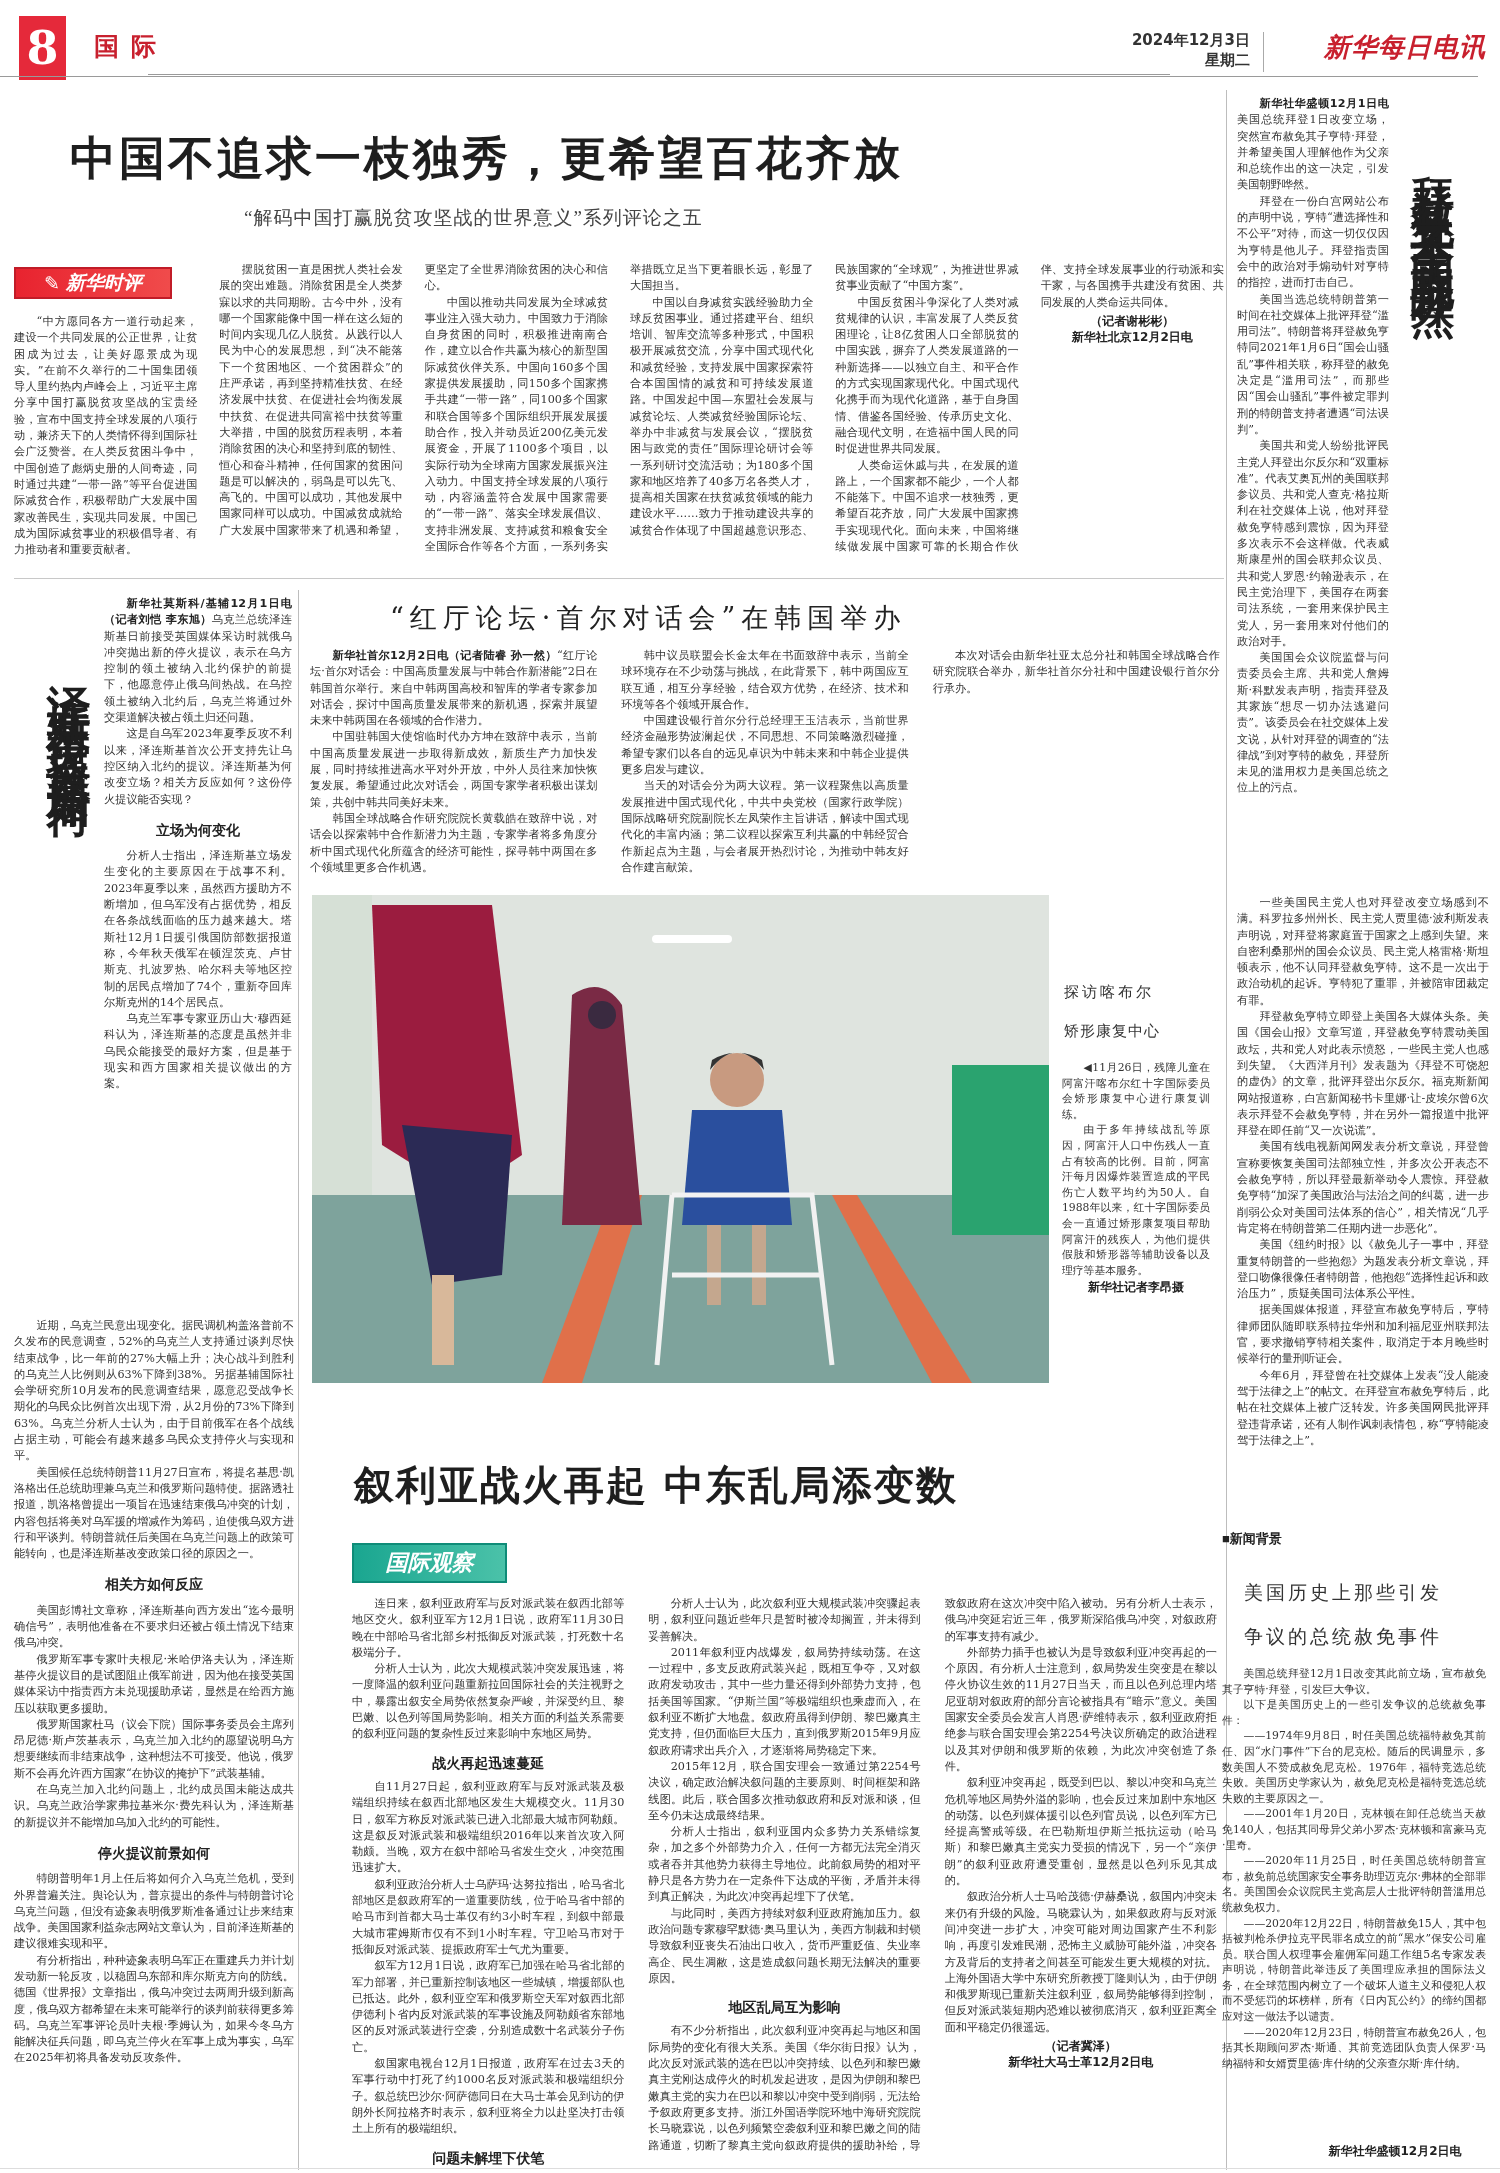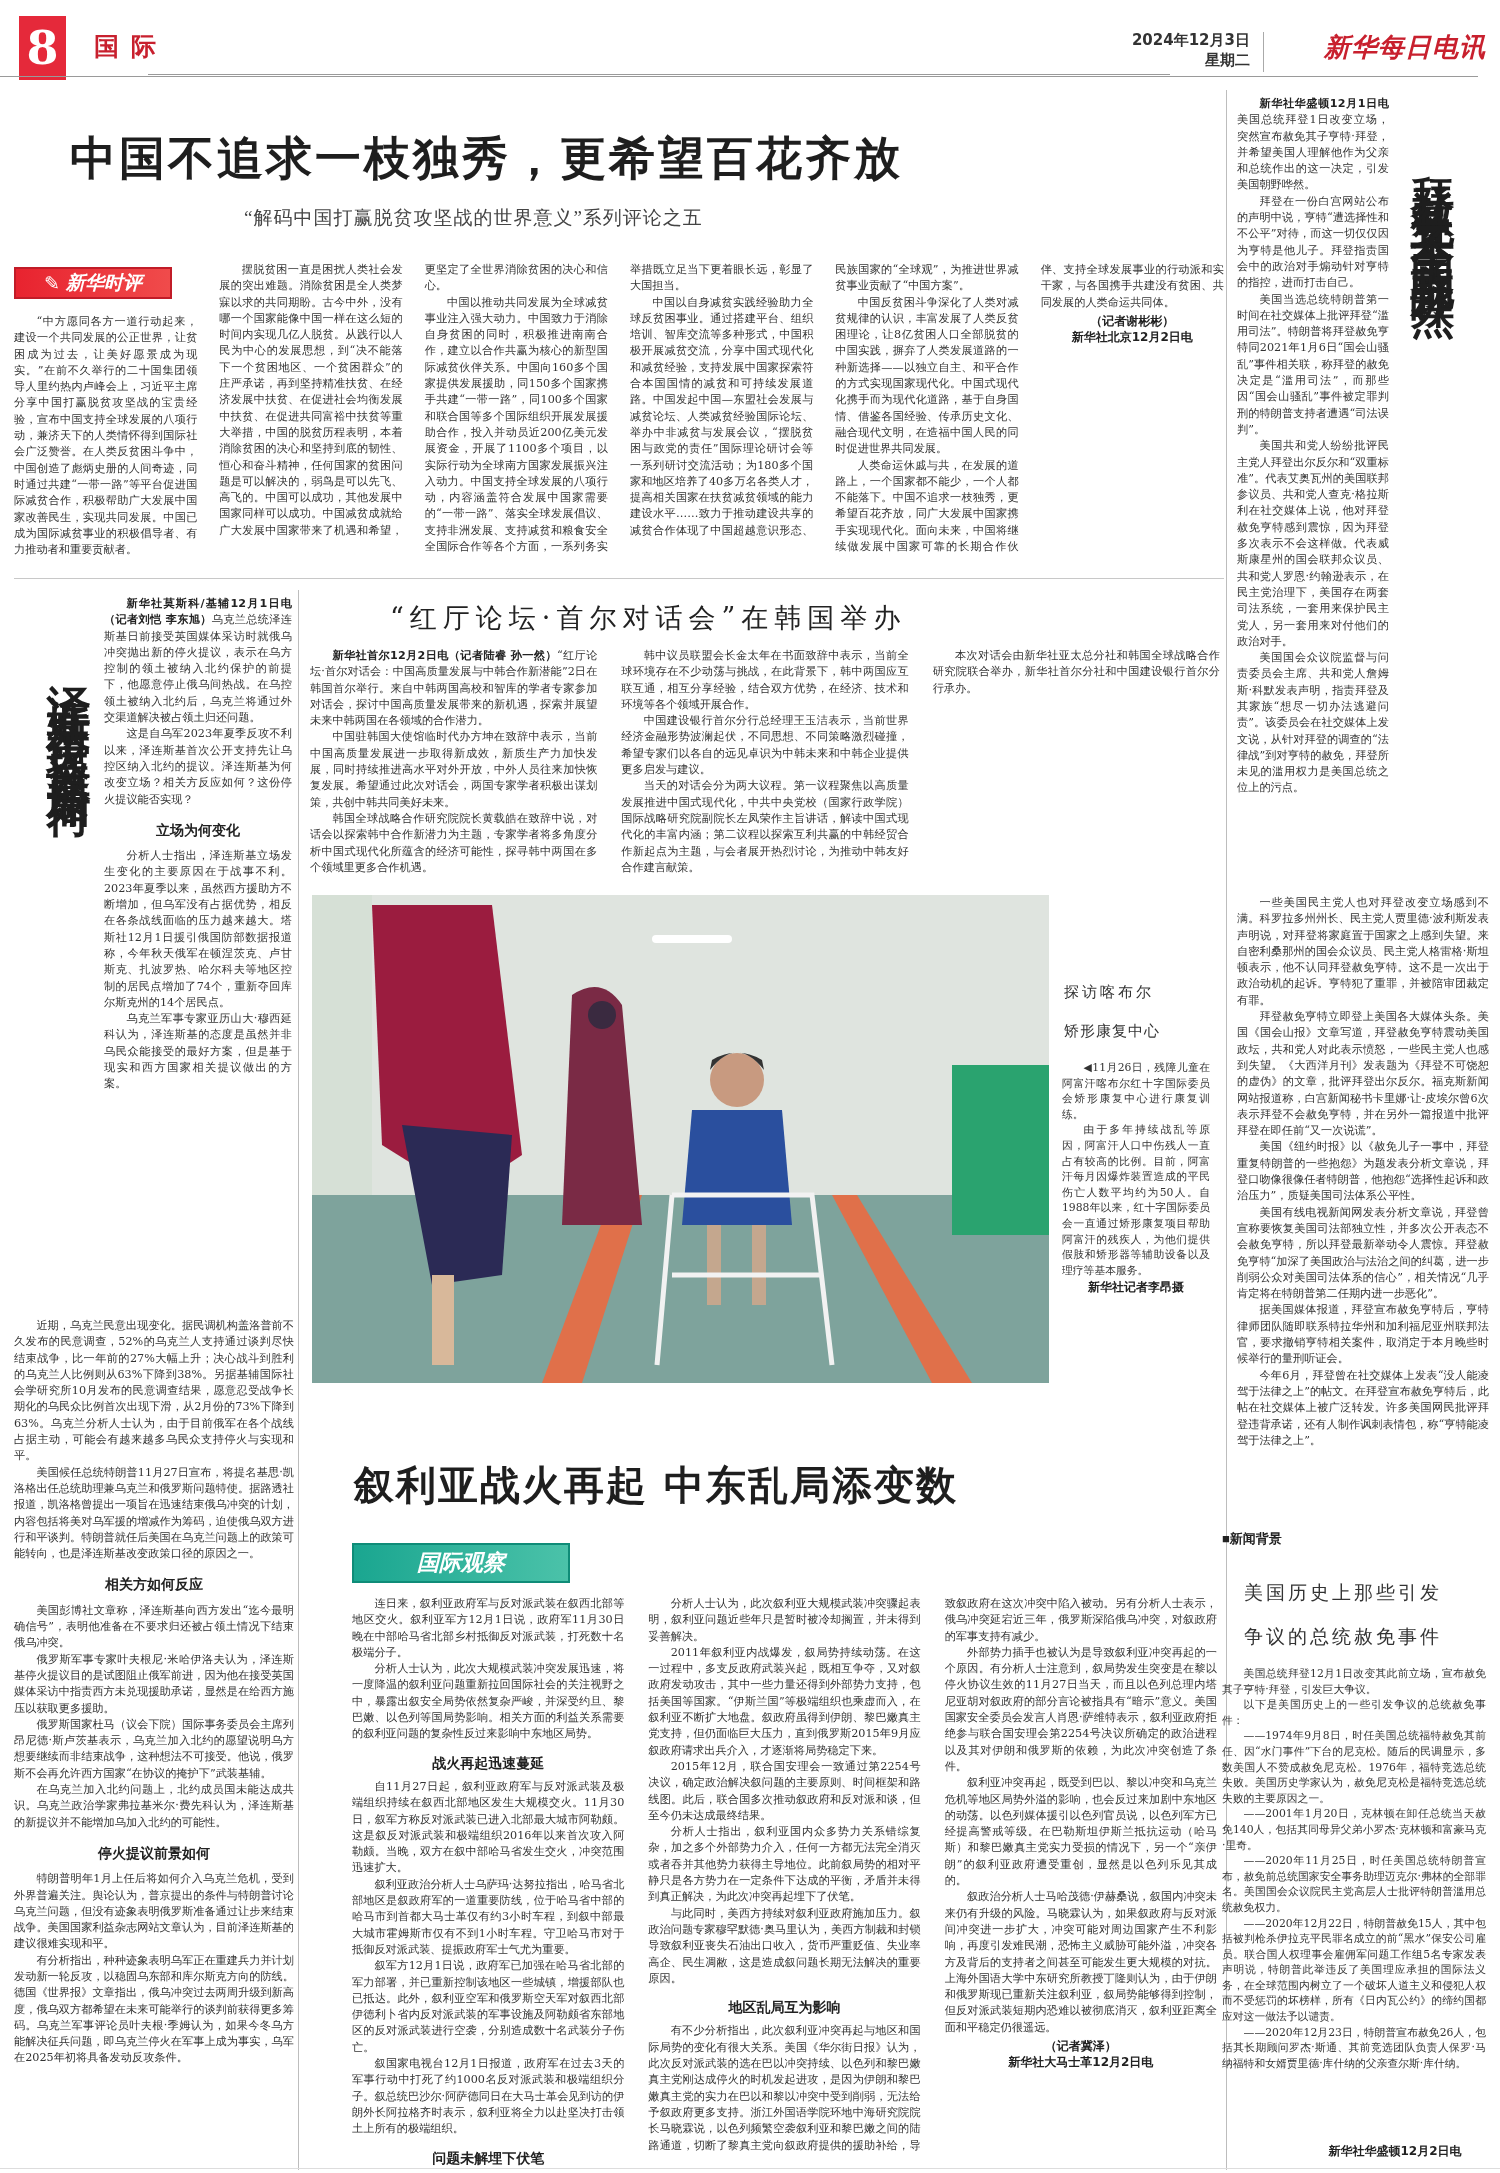--- a/index.html
+++ b/index.html
@@ -67,22 +67,22 @@
 <div class="abs txt" style="left:1237px;top:96px;width:152px;">
   <p style="text-indent:2em;"><span class="lead">新华社华盛顿12月1日电</span><span>美国总统拜登1日改变立场，突然宣布赦免其子亨特·拜登，并希望美国人理解他作为父亲和总统作出的这一决定，引发美国朝野哗然。</span></p>
   <p>拜登在一份白宫网站公布的声明中说，亨特“遭选择性和不公平”对待，而这一切仅仅因为亨特是他儿子。拜登指责国会中的政治对手煽动针对亨特的指控，进而打击自己。</p>
   <p>美国当选总统特朗普第一时间在社交媒体上批评拜登“滥用司法”。特朗普将拜登赦免亨特同2021年1月6日“国会山骚乱”事件相关联，称拜登的赦免决定是“滥用司法”，而那些因“国会山骚乱”事件被定罪判刑的特朗普支持者遭遇“司法误判”。</p>
   <p>美国共和党人纷纷批评民主党人拜登出尔反尔和“双重标准”。代表艾奥瓦州的美国联邦参议员、共和党人查克·格拉斯利在社交媒体上说，他对拜登赦免亨特感到震惊，因为拜登多次表示不会这样做。代表威斯康星州的国会联邦众议员、共和党人罗恩·约翰逊表示，在民主党治理下，美国存在两套司法系统，一套用来保护民主党人，另一套用来对付他们的政治对手。</p>
   <p>美国国会众议院监督与问责委员会主席、共和党人詹姆斯·科默发表声明，指责拜登及其家族“想尽一切办法逃避问责”。该委员会在社交媒体上发文说，从针对拜登的调查的“法律战”到对亨特的赦免，拜登所未见的滥用权力是美国总统之位上的污点。</p>
 </div>
 <div class="abs txt" style="left:1237px;top:895px;width:252px;height:590px;overflow:hidden;">
   <p>一些美国民主党人也对拜登改变立场感到不满。科罗拉多州州长、民主党人贾里德·波利斯发表声明说，对拜登将家庭置于国家之上感到失望。来自密利桑那州的国会众议员、民主党人格雷格·斯坦顿表示，他不认同拜登赦免亨特。这不是一次出于政治动机的起诉。亨特犯了重罪，并被陪审团裁定有罪。</p>
   <p>拜登赦免亨特立即登上美国各大媒体头条。美国《国会山报》文章写道，拜登赦免亨特震动美国政坛，共和党人对此表示愤怒，一些民主党人也感到失望。《大西洋月刊》发表题为《拜登不可饶恕的虚伪》的文章，批评拜登出尔反尔。福克斯新闻网站报道称，白宫新闻秘书卡里娜·让-皮埃尔曾6次表示拜登不会赦免亨特，并在另外一篇报道中批评拜登在即任前“又一次说谎”。</p>
+  <p>美国有线电视新闻网发表分析文章说，拜登曾宣称要恢复美国司法部独立性，并多次公开表态不会赦免亨特，所以拜登最新举动令人震惊。拜登赦免亨特“加深了美国政治与法治之间的纠葛，进一步削弱公众对美国司法体系的信心”，相关情况“几乎肯定将在特朗普第二任期内进一步恶化”。</p>
   <p>美国《纽约时报》以《赦免儿子一事中，拜登重复特朗普的一些抱怨》为题发表分析文章说，拜登口吻像很像任者特朗普，他抱怨“选择性起诉和政治压力”，质疑美国司法体系公平性。</p>
-  <p>美国有线电视新闻网发表分析文章说，拜登曾宣称要恢复美国司法部独立性，并多次公开表态不会赦免亨特，所以拜登最新举动令人震惊。拜登赦免亨特“加深了美国政治与法治之间的纠葛，进一步削弱公众对美国司法体系的信心”，相关情况“几乎肯定将在特朗普第二任期内进一步恶化”。</p>
   <p>据美国媒体报道，拜登宣布赦免亨特后，亨特律师团队随即联系特拉华州和加利福尼亚州联邦法官，要求撤销亨特相关案件，取消定于本月晚些时候举行的量刑听证会。</p>
   <p>今年6月，拜登曾在社交媒体上发表“没人能凌驾于法律之上”的帖文。在拜登宣布赦免亨特后，此帖在社交媒体上被广泛转发。许多美国网民批评拜登违背承诺，还有人制作讽刺表情包，称“亨特能凌驾于法律之上”。</p>
 </div>
 
 <div class="abs vtitle" style="left:40px;top:650px;font-size:44px;height:720px;">泽连斯基停火提议前景如何</div>
 <div class="abs txt" style="left:104px;top:596px;width:188px;height:790px;overflow:hidden;">
   <p><span class="lead">新华社莫斯科/基辅12月1日电（记者刘恺 李东旭）</span><span>乌克兰总统泽连斯基日前接受英国媒体采访时就俄乌冲突抛出新的停火提议，表示在乌方控制的领土被纳入北约保护的前提下，他愿意停止俄乌间热战。在乌控领土被纳入北约后，乌克兰将通过外交渠道解决被占领土归还问题。</span></p>
   <p>这是自乌军2023年夏季反攻不利以来，泽连斯基首次公开支持先让乌控区纳入北约的提议。泽连斯基为何改变立场？相关方反应如何？这份停火提议能否实现？</p>
   <div class="subhead" style="margin:14px 0 10px;">立场为何变化</div>
   <p>分析人士指出，泽连斯基立场发生变化的主要原因在于战事不利。2023年夏季以来，虽然西方援助方不断增加，但乌军没有占据优势，相反在各条战线面临的压力越来越大。塔斯社12月1日援引俄国防部数据报道称，今年秋天俄军在顿涅茨克、卢甘斯克、扎波罗热、哈尔科夫等地区控制的居民点增加了74个，重新夺回库尔斯克州的14个居民点。</p>
@@ -137,21 +137,21 @@
 </div>
 <div class="abs" style="left:1064px;top:983px;font-size:15px;font-family:'DejaVu Sans',sans-serif;letter-spacing:3px;color:#333;">探访喀布尔</div>
 <div class="abs" style="left:1064px;top:1022px;font-size:15px;font-family:'DejaVu Sans',sans-serif;letter-spacing:1px;color:#333;">矫形康复中心</div>
 <div class="abs txt" style="left:1062px;top:1060px;width:148px;font-size:10.8px;line-height:15.6px;">
   <p>◀11月26日，残障儿童在阿富汗喀布尔红十字国际委员会矫形康复中心进行康复训练。</p>
   <p>由于多年持续战乱等原因，阿富汗人口中伤残人一直占有较高的比例。目前，阿富汗每月因爆炸装置造成的平民伤亡人数平均约为50人。自1988年以来，红十字国际委员会一直通过矫形康复项目帮助阿富汗的残疾人，为他们提供假肢和矫形器等辅助设备以及理疗等基本服务。</p>
   <div class="byline" style="margin-top:2px;">新华社记者李昂摄</div>
 </div>
 
 <div class="abs h1" style="left:354px;top:1458px;font-size:40px;letter-spacing:2px;">叙利亚战火再起 中东乱局添变数</div>
-<div class="abs badge-teal" style="left:352px;top:1543px;width:218px;height:40px;font-size:22px;font-family:Liberation Serif, serif;">
+<div class="abs badge-teal" style="left:352px;top:1543px;width:155px;height:40px;font-size:22px;font-family:Liberation Serif, serif;">
   <span>国际观察</span>
 </div>
 <div class="abs txt" style="left:352px;top:1596px;width:865px;height:570px;column-count:3;column-gap:24px;column-fill:auto;">
   <p>连日来，叙利亚政府军与反对派武装在叙西北部等地区交火。叙利亚军方12月1日说，政府军11月30日晚在中部哈马省北部乡村抵御反对派武装，打死数十名极端分子。</p>
   <p>分析人士认为，此次大规模武装冲突发展迅速，将一度降温的叙利亚问题重新拉回国际社会的关注视野之中，暴露出叙安全局势依然复杂严峻，并深受约旦、黎巴嫩、以色列等国局势影响。相关方面的利益关系需要的叙利亚问题的复杂性反过来影响中东地区局势。</p>
   <div class="subhead" style="margin:12px 0 8px;">战火再起迅速蔓延</div>
   <p>自11月27日起，叙利亚政府军与反对派武装及极端组织持续在叙西北部地区发生大规模交火。11月30日，叙军方称反对派武装已进入北部最大城市阿勒颇。这是叙反对派武装和极端组织2016年以来首次攻入阿勒颇。当晚，双方在叙中部哈马省发生交火，冲突范围迅速扩大。</p>
   <p>叙利亚政治分析人士乌萨玛·达努拉指出，哈马省北部地区是叙政府军的一道重要防线，位于哈马省中部的哈马市到首都大马士革仅有约3小时车程，到叙中部最大城市霍姆斯市仅有不到1小时车程。守卫哈马市对于抵御反对派武装、提振政府军士气尤为重要。</p>
   <p>叙军方12月1日说，政府军已加强在哈马省北部的军力部署，并已重新控制该地区一些城镇，增援部队也已抵达。此外，叙利亚空军和俄罗斯空天军对叙西北部伊德利卜省内反对派武装的军事设施及阿勒颇省东部地区的反对派武装进行空袭，分别造成数十名武装分子伤亡。</p>
   <p>叙国家电视台12月1日报道，政府军在过去3天的军事行动中打死了约1000名反对派武装和极端组织分子。叙总统巴沙尔·阿萨德同日在大马士革会见到访的伊朗外长阿拉格齐时表示，叙利亚将全力以赴坚决打击领土上所有的极端组织。</p>

